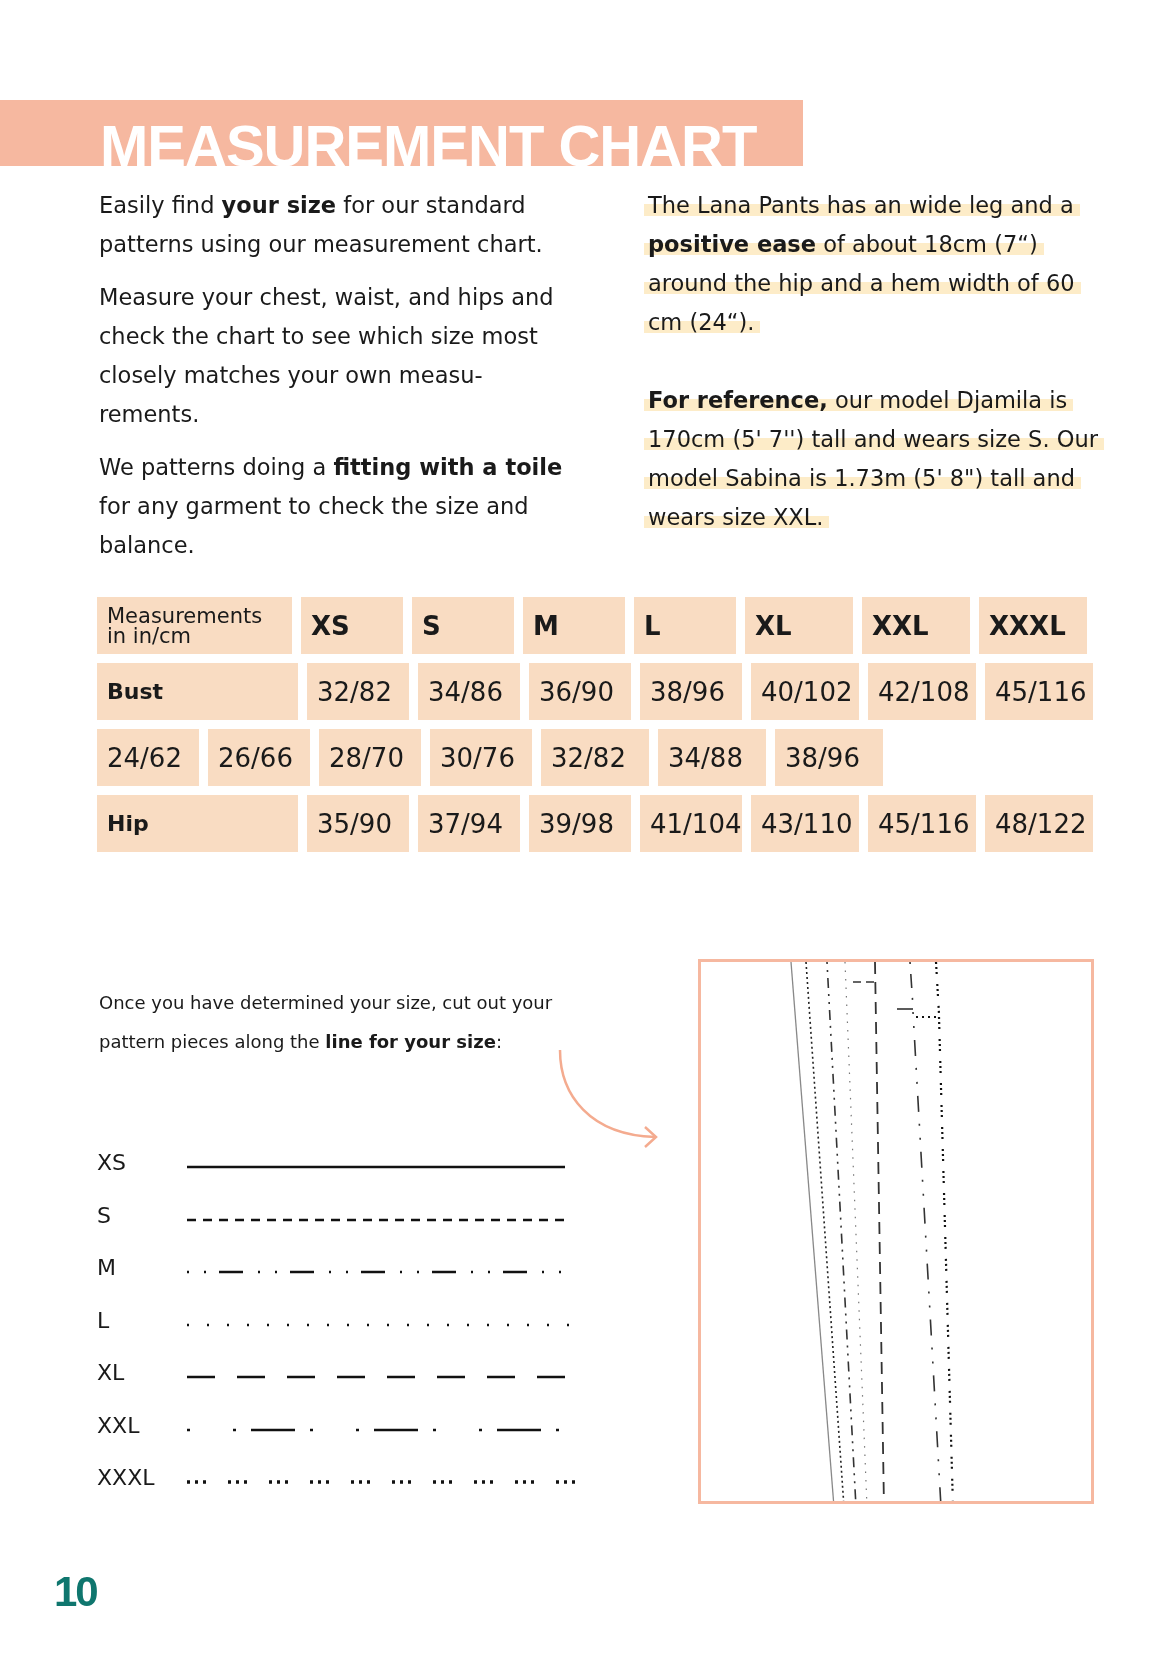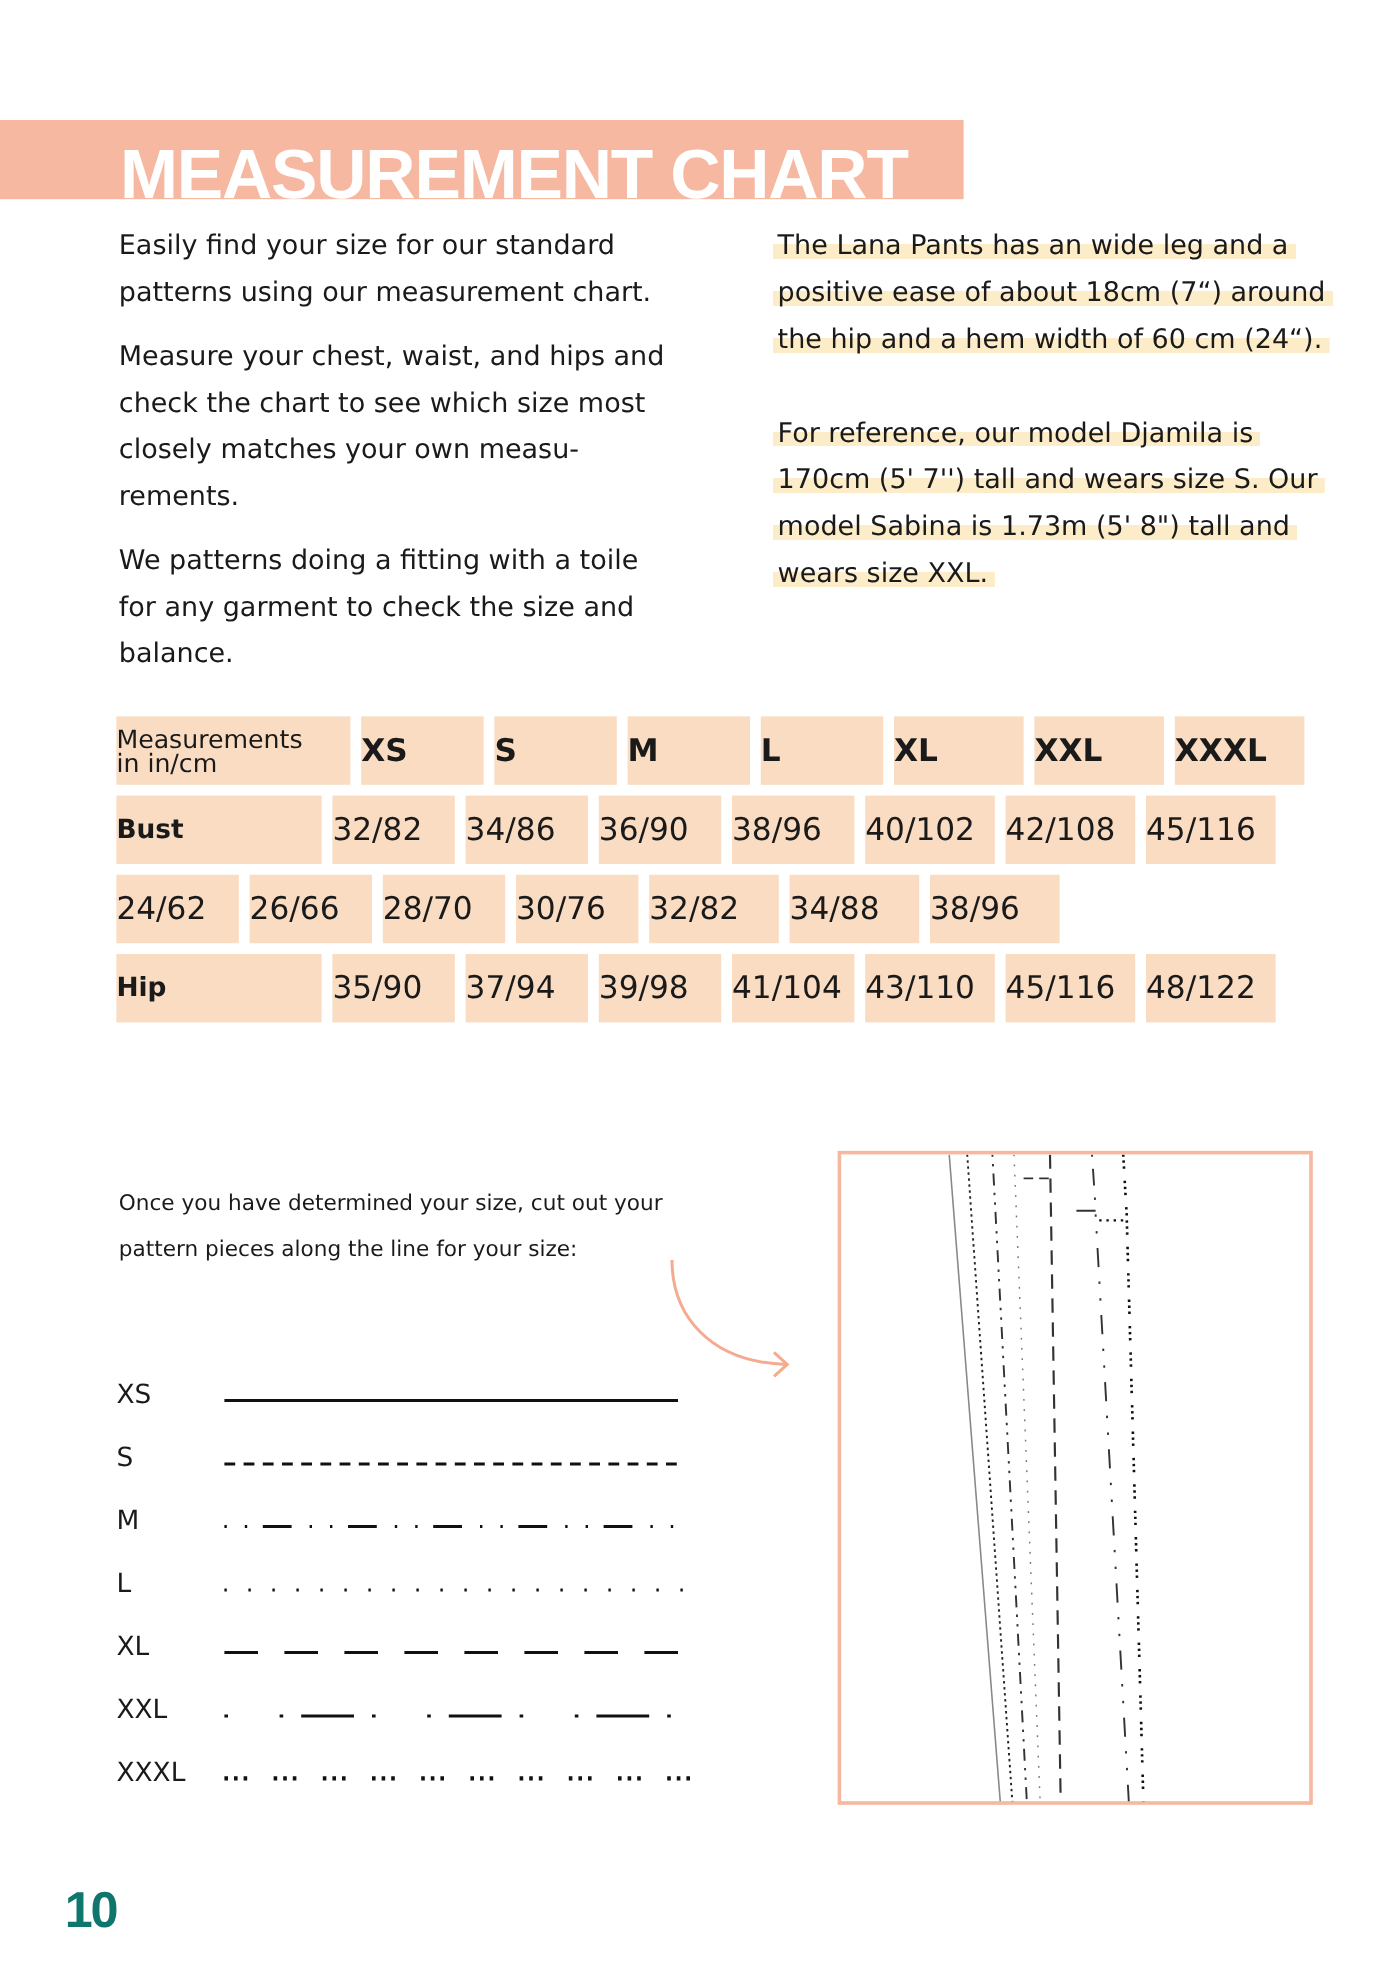--- a/index.html
+++ b/index.html
@@ -7,28 +7,28 @@
          font-family: "DejaVu Sans", "Liberation Sans", sans-serif; color: #1a1a1a; }
   .title-band { position: absolute; left: 0; top: 100px; width: 803px; height: 66px; background: #f6b8a0; }
   .title-text { position: absolute; left: 100px; top: 110px; font-family: "Liberation Sans", sans-serif;
                 font-weight: bold; font-size: 58px; letter-spacing: -1px; color: #ffffff; line-height: 72px; white-space: nowrap; }
   .intro-left { position: absolute; left: 99px; top: 186px; width: 470px; font-size: 22.5px; line-height: 39px; }
   .intro-left p { margin: 0 0 14px 0; }
   .intro-right { position: absolute; left: 600px; top: 186px; width: 470px; font-size: 22.5px; line-height: 39px; margin-left: 44px; }
   .intro-right p { margin: 0 0 39px 0; }
   .hl { background: linear-gradient(to bottom, transparent 45%, #fdecc8 45%, #fdecc8 92%, transparent 92%);
         padding: 0 6px 0 4px; -webkit-box-decoration-break: clone; box-decoration-break: clone; }
-  b { font-weight: normal; }
+  b { font-weight: bold; }
 
   .size-table { position: absolute; left: 97px; top: 597px; }
   .trow { display: flex; margin-bottom: 9px; }
   .cell { background: #f9dcc2; height: 57px; margin-right: 9px; display: flex; align-items: center;
-          font-size: 26px; box-sizing: border-box; }
+          font-size: 26px; padding-left: 10px; box-sizing: border-box; }
   .cell.head { font-weight: bold; font-size: 26px; }
-  .cell.label { width: 171px; font-weight: bold; font-size: 22px; }
+  .cell.label { width: 201px; font-weight: bold; font-size: 22px; }
   .cell.corner { width: 195px; font-size: 21px; line-height: 20px; font-weight: normal; }
   .cell.val { width: 102px; }
   .cell.c4 { width: 102px; }
   .cell.c5, .cell.c6, .cell.c7 { width: 108px; }
 
   .cut-text { position: absolute; left: 99px; top: 983px; width: 460px; font-size: 18px; line-height: 39px; }
   .legend { position: absolute; left: 97px; top: 1150px; }
   .legend-row { position: relative; height: 52.5px; width: 480px; }
   .legend-label { position: absolute; left: 0; top: 0; font-size: 22px; line-height: 26px; }
   .legend-line { position: absolute; left: 88px; top: 12px; }

